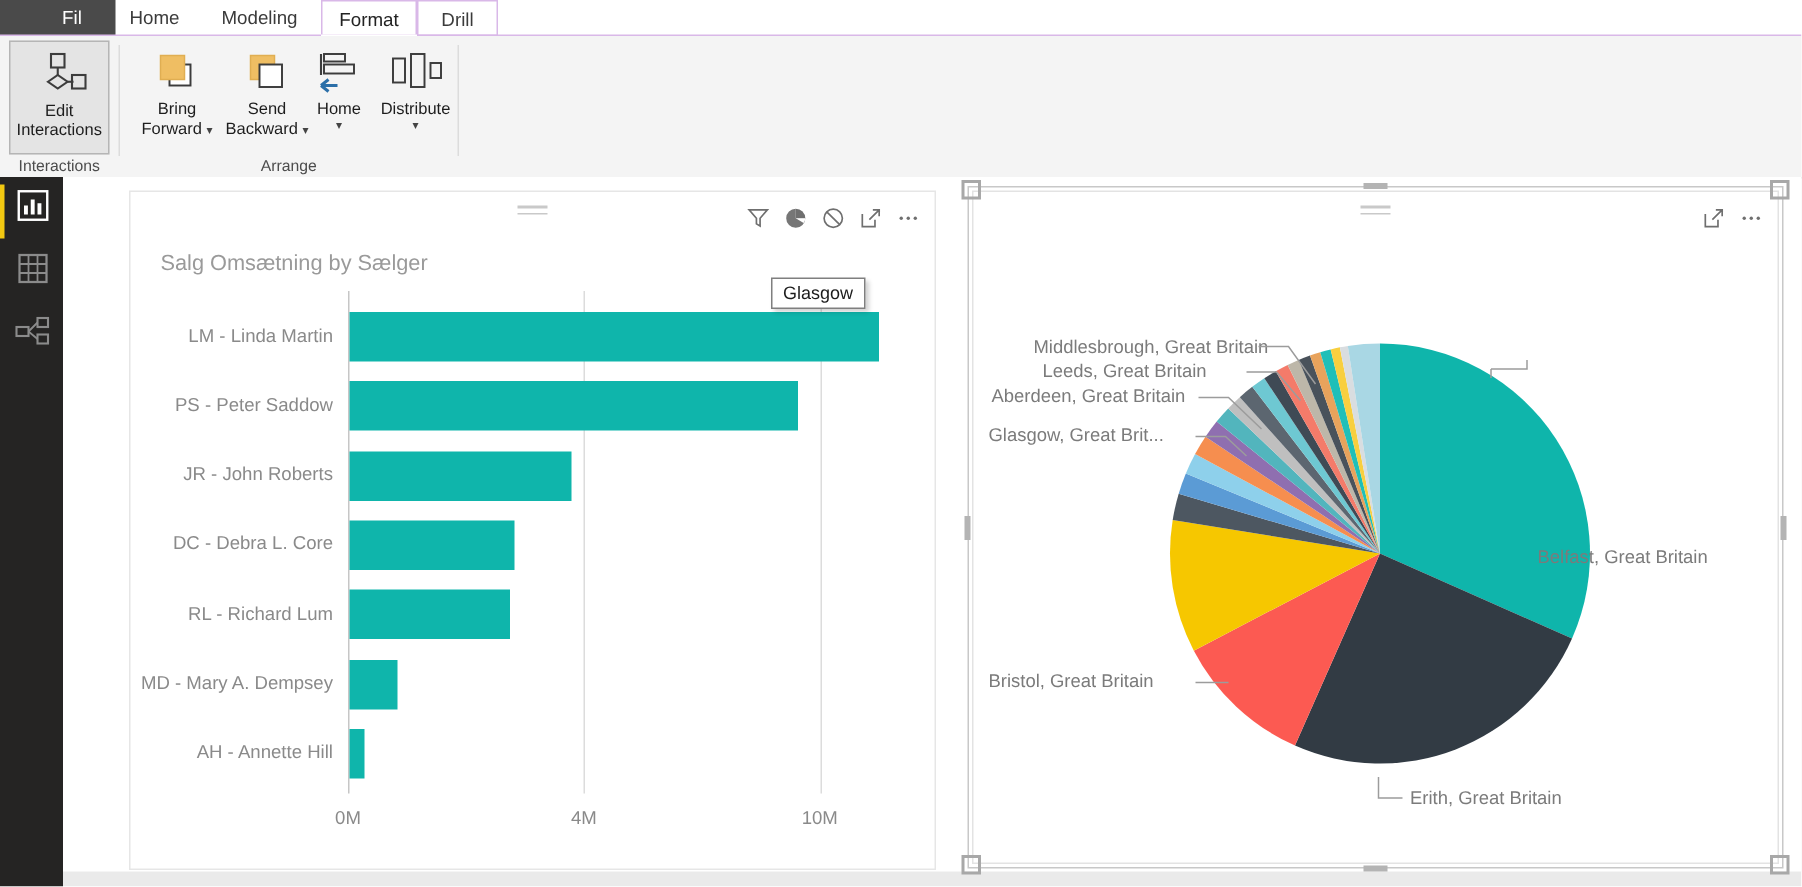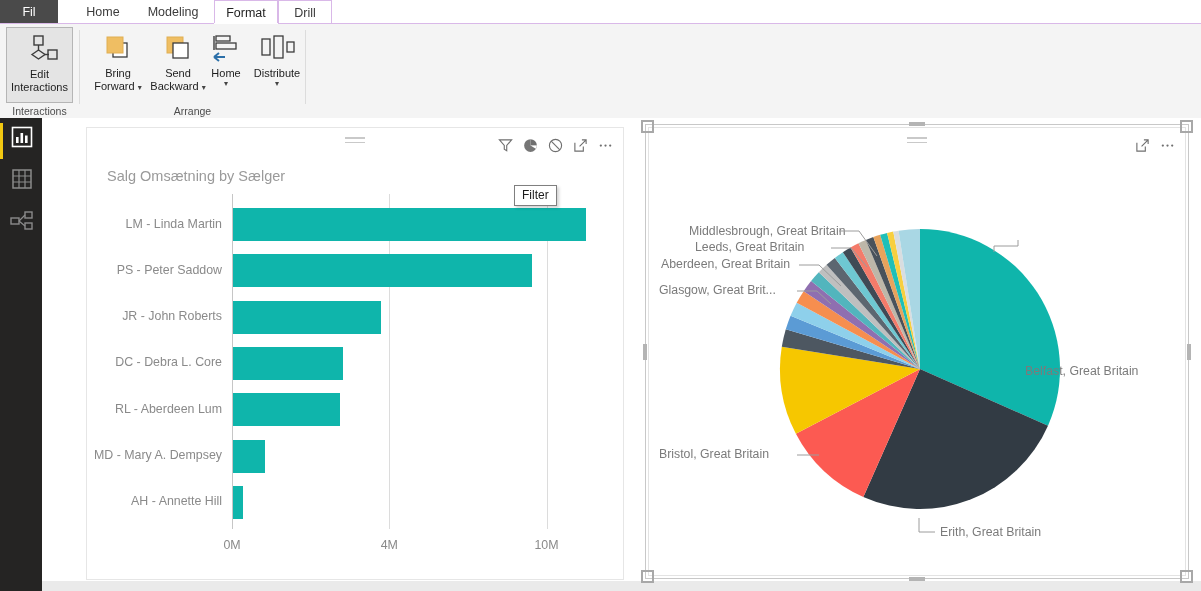--- a/index.html
+++ b/index.html
@@ -7,21 +7,21 @@
     width:1201px;height:591px;overflow:hidden;
     background:#ffffff;
     font-family:"Liberation Sans", sans-serif;
     -webkit-font-smoothing:antialiased;
   }
   .app{position:relative;width:1201px;height:591px;}
 
   
   .tabbar{position:absolute;left:0;top:0;width:1201px;height:24px;background:#ffffff;}
   .tab{position:absolute;top:0;height:24px;line-height:24px;font-size:12.5px;color:#3b3b3b;text-align:center;cursor:default;}
-  .tab-file{left:0;width:58px;background:#4a4a4a;color:#ffffff;}
+  .tab-file{left:0;width:58px;background:#4a4a4a;color:#ffffff;padding-left:19px;}
   .tab-home{left:66px;width:74px;}
   .tab-modeling{left:132px;width:82px;}
   .tab-format{left:214px;width:64px;background:#ffffff;border:1px solid #d9b8e8;border-bottom:1px solid #ffffff;box-sizing:border-box;color:#222;}
   .tab-drill{left:278px;width:54px;border:1px solid #d9b8e8;box-sizing:border-box;}
   .tabbar-underline{position:absolute;left:0;top:23px;width:1201px;height:1px;background:#d9b8e8;}
   .tabbar-underline2{position:absolute;left:214px;top:23px;width:64px;height:1px;background:#ffffff;}
 
   
   .ribbon{position:absolute;left:0;top:24px;width:1201px;height:94px;background:#f4f4f4;border-bottom:1px solid #d6d6d6;padding-left:29px;}
   .rb-group{position:absolute;top:0;height:94px;}
@@ -274,33 +274,33 @@
         <div class="gridline" style="left: 302.25px; top: 0px; height: 335px;"></div>
         <div class="gridline" style="left: 459.5px; top: 0px; height: 335px;"></div>
         <div class="cat-label" style="top: 22.5px; right: 401px;">LM - Linda Martin</div>
         <div class="bar" title="LM - Linda Martin" style="left: 146px; top: 14px; width: 353.498px; height: 33px; background: rgb(15, 181, 171);"></div>
         <div class="cat-label" style="top: 68.8px; right: 401px;">PS - Peter Saddow</div>
         <div class="bar" title="PS - Peter Saddow" style="left: 146px; top: 60.3px; width: 298.775px; height: 33px; background: rgb(15, 181, 171);"></div>
         <div class="cat-label" style="top: 115.1px; right: 401px;">JR - John Roberts</div>
         <div class="bar" title="JR - John Roberts" style="left: 146px; top: 106.6px; width: 147.5px; height: 33px; background: rgb(15, 181, 171);"></div>
         <div class="cat-label" style="top: 161.4px; right: 401px;">DC - Debra L. Core</div>
         <div class="bar" title="DC - Debra L. Core" style="left: 146px; top: 152.9px; width: 109.76px; height: 33px; background: rgb(15, 181, 171);"></div>
-        <div class="cat-label" style="top: 207.7px; right: 401px;">RL - Aberdeen Lum</div>
+        <div class="cat-label" style="top: 207.7px; right: 401px;">RL - Richard Lum</div>
         <div class="bar" title="RL - Richard Lum" style="left: 146px; top: 199.2px; width: 106.615px; height: 33px; background: rgb(15, 181, 171);"></div>
         <div class="cat-label" style="top: 254px; right: 401px;">MD - Mary A. Dempsey</div>
         <div class="bar" title="MD - Mary A. Dempsey" style="left: 146px; top: 245.5px; width: 32.3935px; height: 33px; background: rgb(15, 181, 171);"></div>
         <div class="cat-label" style="top: 300.3px; right: 401px;">AH - Annette Hill</div>
         <div class="bar" title="AH - Annette Hill" style="left: 146px; top: 291.8px; width: 9.7495px; height: 33px; background: rgb(15, 181, 171);"></div>
         <div class="axis-tick" style="left: 120px; top: 344px; width: 50px;">0M</div>
         <div class="axis-tick" style="left: 277.25px; top: 344px; width: 50px;">4M</div>
         <div class="axis-tick" style="left: 434.5px; top: 344px; width: 50px;">10M</div>
       </div>
   </div>
 
-  <div class="tooltip">Filter</div>
+  <div class="tooltip">Glasgow</div>
 
   <div class="visual vis-pie">
 
     <div class="sel-border"></div>
     <div class="hnd corner" style="left:-8px;top:-8px;"></div>
     <div class="hnd corner" style="right:-8px;top:-8px;"></div>
     <div class="hnd corner" style="left:-8px;bottom:-8px;"></div>
     <div class="hnd corner" style="right:-8px;bottom:-8px;"></div>
     <div class="hnd edge-h" style="left:50%;margin-left:-8px;top:-6px;"></div>
     <div class="hnd edge-h" style="left:50%;margin-left:-8px;bottom:-6px;"></div>

